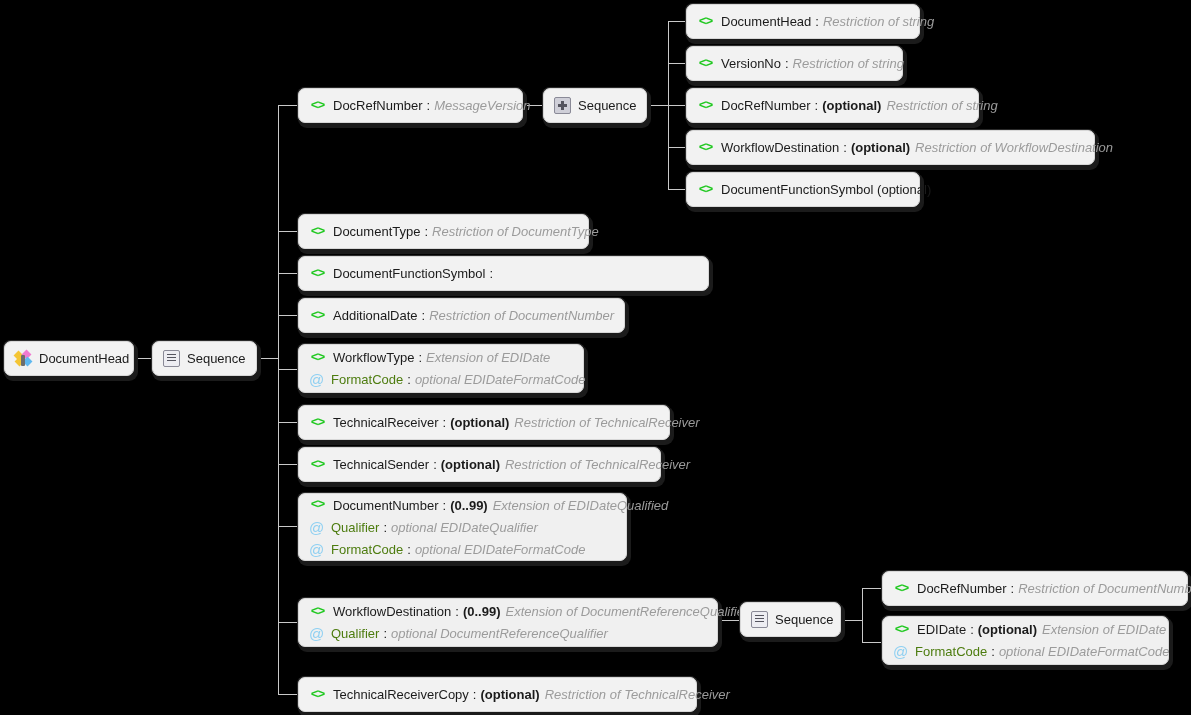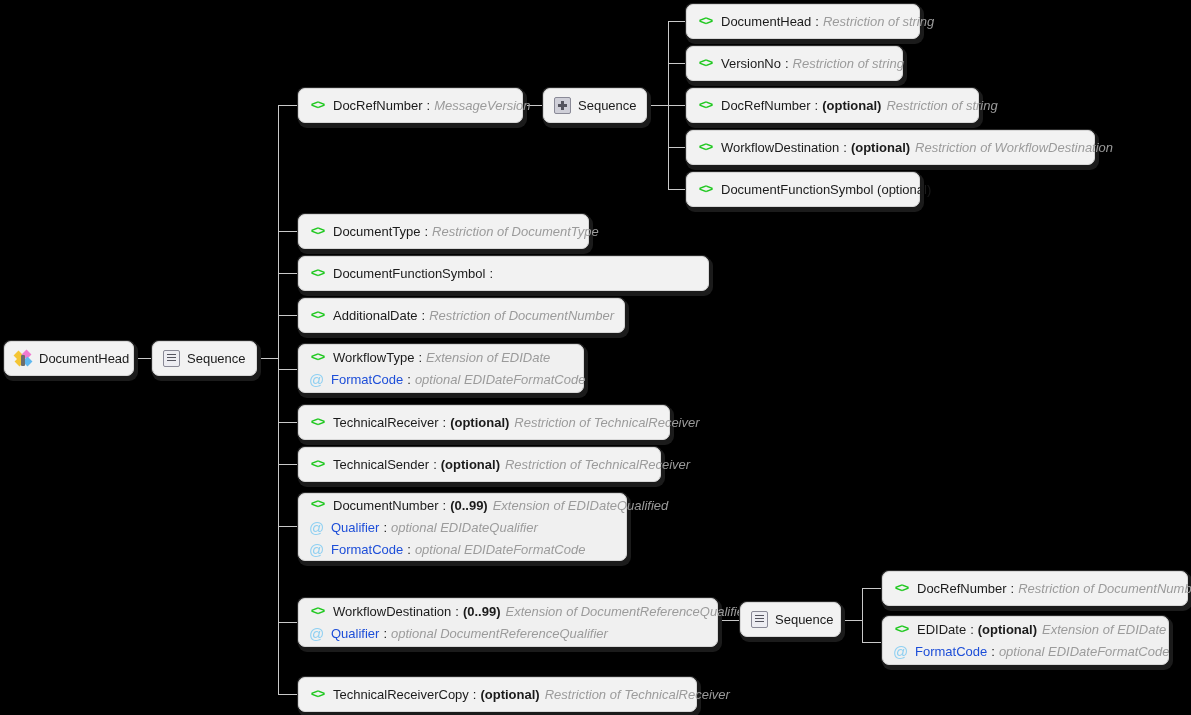--- a/index.html
+++ b/index.html
@@ -154,21 +154,21 @@
     font-size: 13px;
     font-weight: bold;
     margin-right: 5px;
   }
   .ty {
     color: #9b9b9b;
     font-size: 13px;
     font-style: italic;
     font-family: "Liberation Sans", sans-serif;
   }
-  .nm.attrname { color: #1d4ed8; }
+  .nm.attrname { color: #4d7c0f; }
   .indent-1 { padding-left: 32px; }
   .indent-2 { padding-left: 122px; }
   .indent-3 { padding-left: 130px; }
 </style>
 </head>
 <body>
 
 <div id="canvas">
 
   <div class="conn h" style="left:134px; top:358px; width:18px;"></div>

